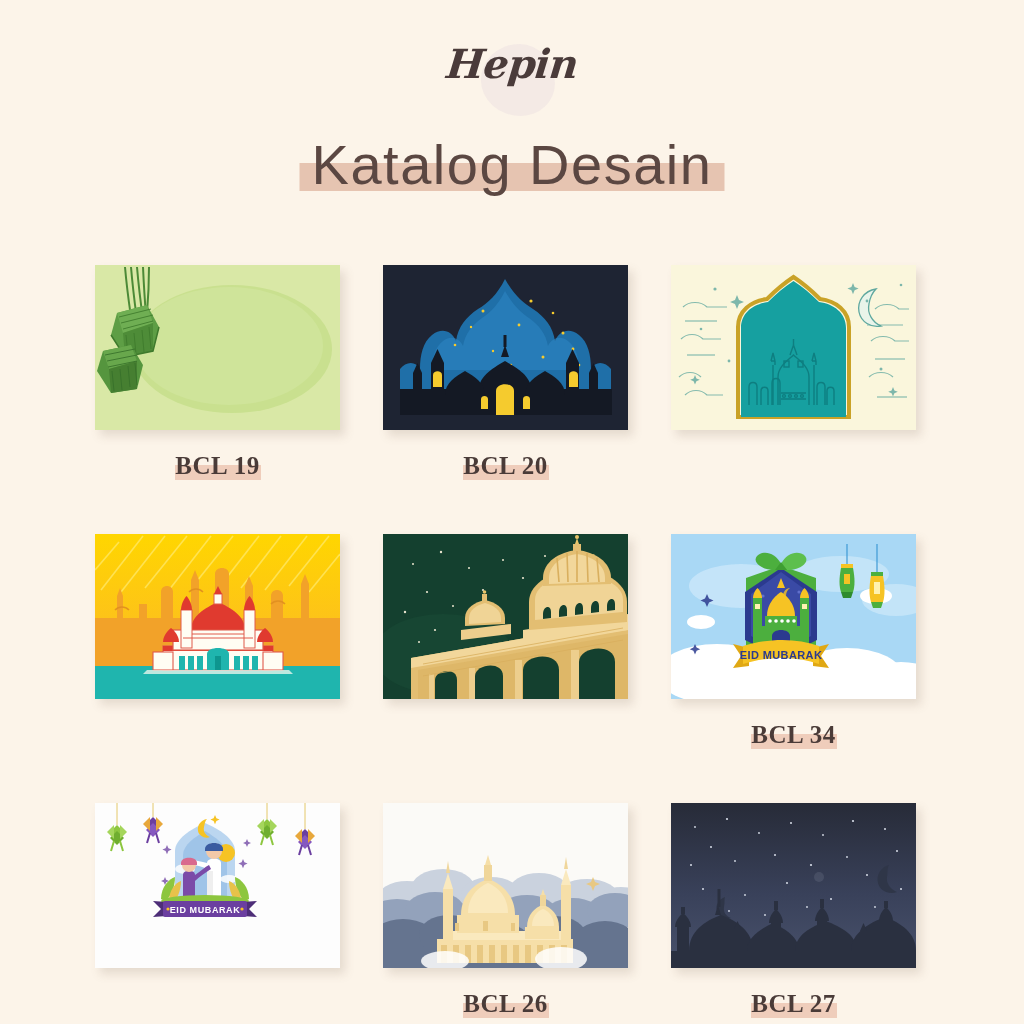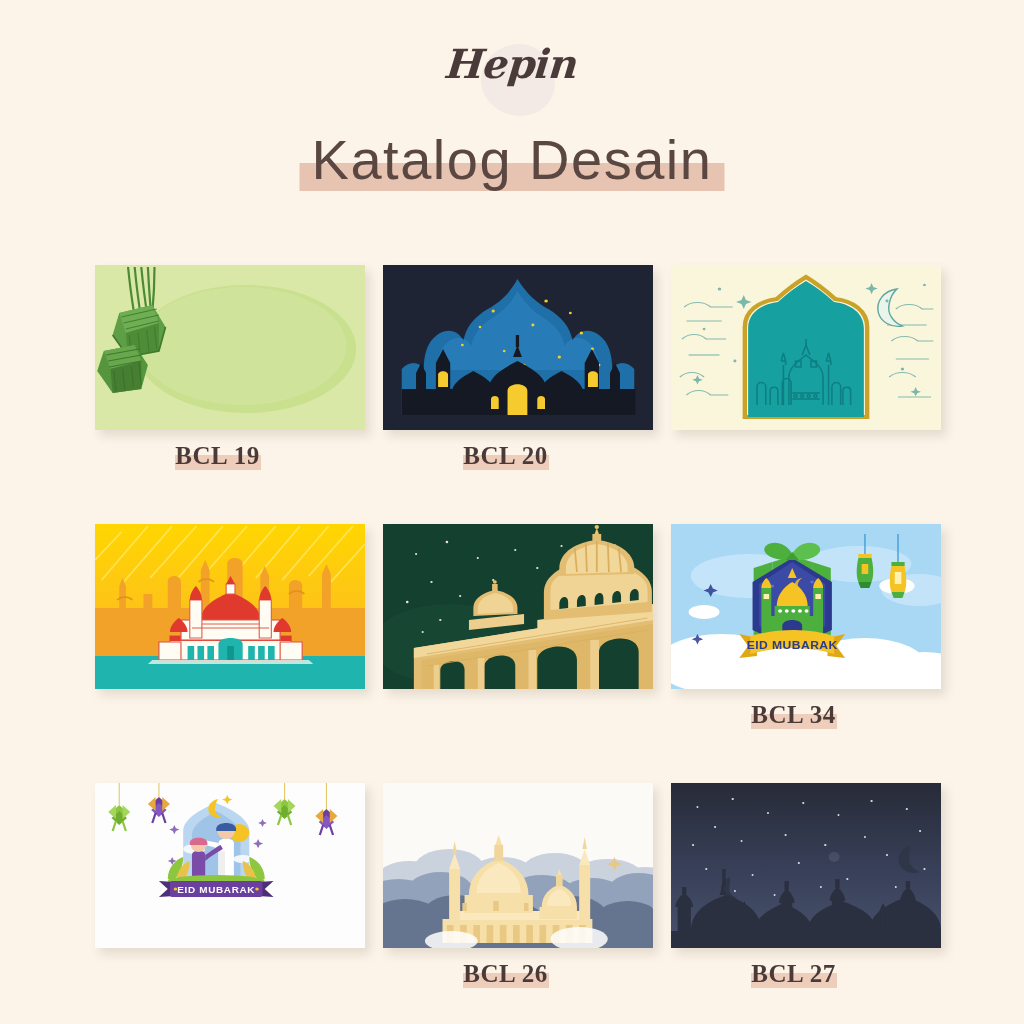--- a/index.html
+++ b/index.html
@@ -25,21 +25,21 @@
     position: relative; z-index: 2;
     font-family: "DejaVu Serif", serif;
     font-style: italic; font-weight: 700;
     font-size: 40px; letter-spacing: -1px;
     color: #4A3B3A;
     transform: skewX(-6deg);
   }
 
   .title-wrap {
     position: absolute; left: 0; right: 0; top: 127px;
-    display: flex; align-items: flex-start; justify-content: center; height: 70px;
+    display: flex; align-items: flex-end; justify-content: center; height: 70px;
   }
   .title-band {
     position: absolute; width: 425px; height: 28px;
     background: #E6C4B1; top: 36px; left: 50%; transform: translateX(-50%);
   }
   .title-text {
     position: relative; z-index: 2;
     font-family: "Liberation Sans", sans-serif;
     font-weight: 300; font-size: 56px; letter-spacing: 1.5px;
     color: #5B4742;
@@ -48,27 +48,27 @@
   
   .grid {
     position: absolute; top: 265px; left: 95px;
     width: 845px;
     display: grid;
     grid-template-columns: repeat(3, 245px);
     column-gap: 43px; row-gap: 48px;
   }
   .cell { width: 245px; }
   .card {
-    position: relative; width: 270px; height: 165px;
+    position: relative; width: 245px; height: 165px;
     overflow: hidden;
     box-shadow: 5px 6px 9px rgba(120,95,75,.17);
     background: #4d7c0f;
   }
   .card-label-wrap {
-    position: relative; height: 40px; margin-top: 6px;
+    position: relative; height: 40px; margin-top: 16px;
     display: flex; align-items: center; justify-content: center;
   }
   .label-band {
     position: absolute; height: 15px; background: #EFCDBB;
     bottom: 6px; left: 50%; transform: translateX(-50%);
     width: 86px;
   }
   .card-label {
     position: relative; z-index: 2;
     font-family: "Liberation Serif", serif;

